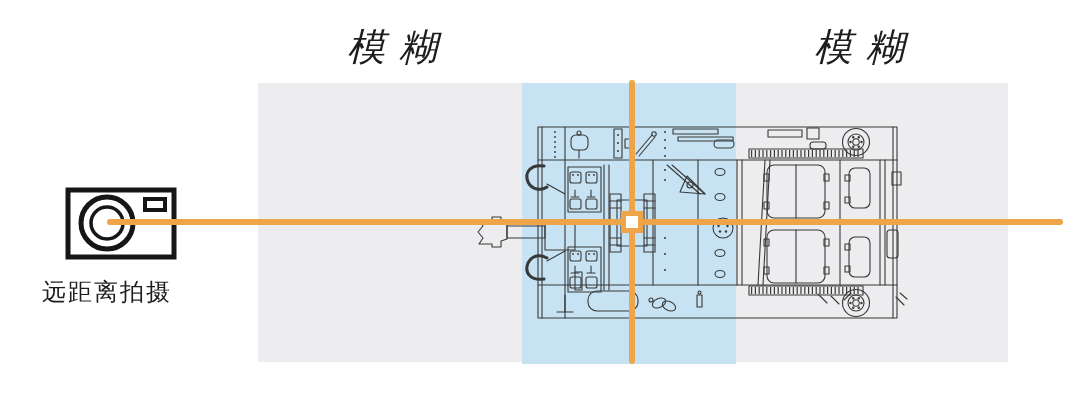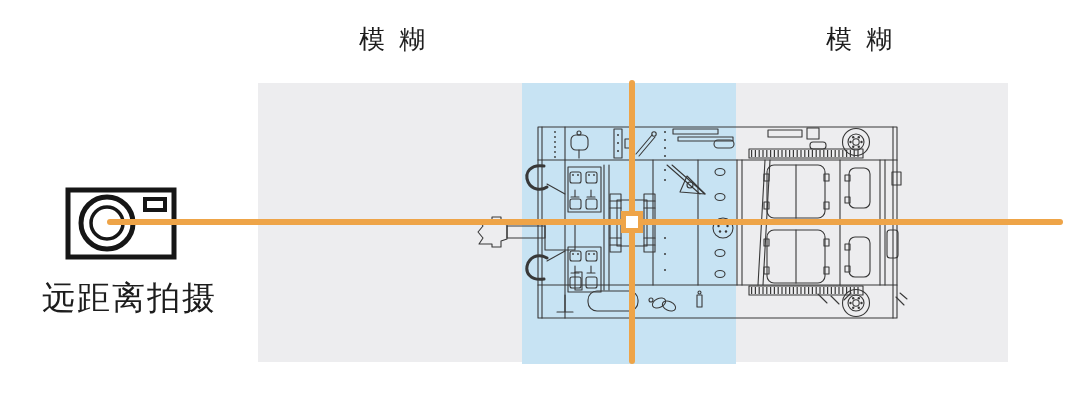--- a/index.html
+++ b/index.html
@@ -5,27 +5,27 @@
   html,body{margin:0;padding:0;background:#ffffff;}
   .canvas{
     position:relative;width:1080px;height:404px;background:#fff;overflow:hidden;
     font-family:"Liberation Serif","DejaVu Serif",serif;color:var(--ink,#1d1d1d);
   }
   .zone{position:absolute;}
   .zone.gray{left:258px;top:83px;width:750px;height:279px;background:var(--blur-zone-gray,#ededef);}
   .zone.blue{left:522px;top:83px;width:214px;height:281px;background:var(--focus-zone-blue,#c7e3f3);}
   .top-label{
     position:absolute;top:22px;transform:translateX(-50%);
-    font-size:26px;letter-spacing:14px;margin-right:-14px;white-space:nowrap;
+    font-size:38px;letter-spacing:14px;margin-right:-14px;white-space:nowrap;font-style:italic;
   }
   .top-label.l1{left:399px;}
   .top-label.l2{left:633px;}
   .top-label.l3{left:866px;}
   .caption{
-    position:absolute;left:42px;top:276px;font-size:33px;letter-spacing:2px;white-space:nowrap;
+    position:absolute;left:42px;top:276px;font-size:24px;letter-spacing:2px;white-space:nowrap;
   }
   svg.tank{position:absolute;left:468px;top:114px;width:440px;height:210px;}
   svg.camera{position:absolute;left:60px;top:183px;width:120px;height:80px;}
   .h-line{
     position:absolute;left:107px;top:219px;width:956px;height:6px;
     background:var(--orange,#eea448);border-radius:3px;
   }
   .v-line{
     position:absolute;left:629px;top:80px;width:6px;height:284px;
     background:var(--orange,#eea448);border-radius:3px;

